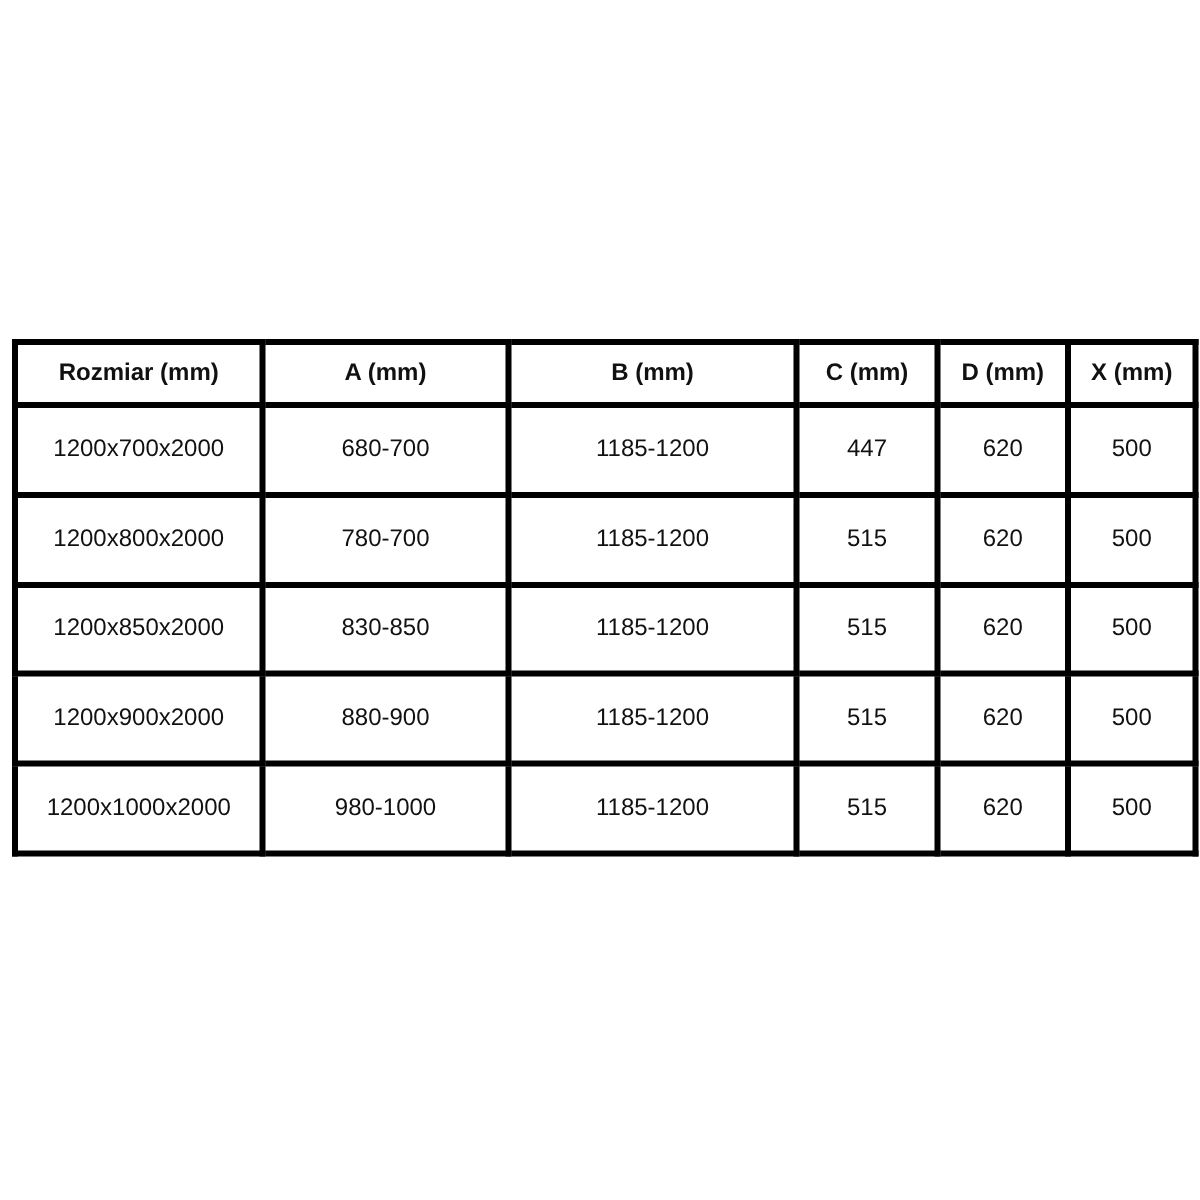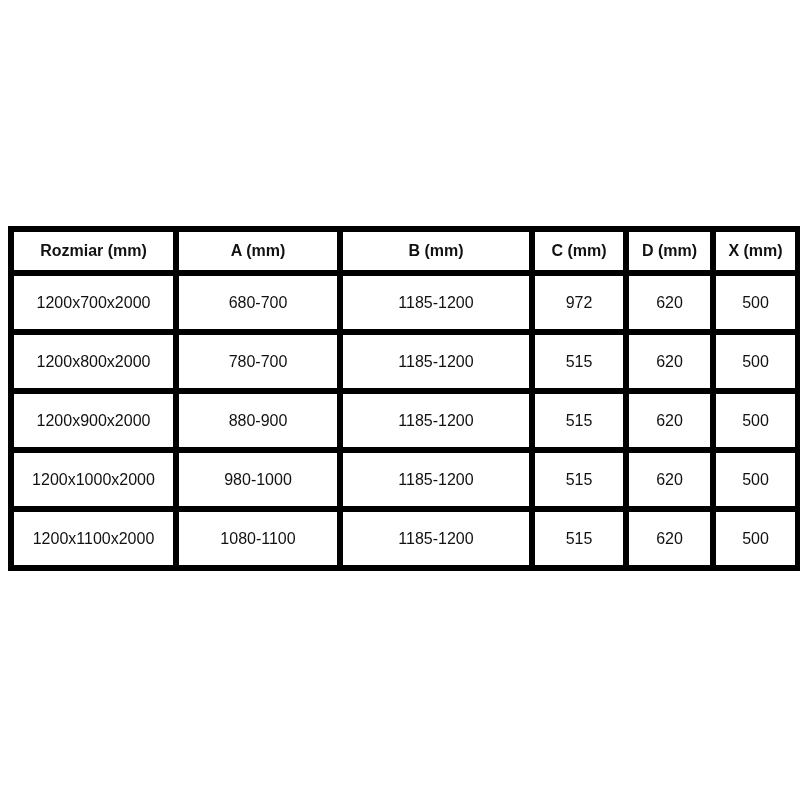--- a/index.html
+++ b/index.html
@@ -22,21 +22,21 @@
     left: 8px;
     top: 226px;
     width: 787px;
     height: 345px;
     border-collapse: collapse;
     table-layout: fixed;
     background: #ffffff;
   }
   .spec-table th,
   .spec-table td {
-    border: 6px solid #000000;
+    border: 4px solid #000000;
     text-align: center;
     vertical-align: middle;
     padding: 0;
     font-size: 16px;
     line-height: 1;
     color: #111111;
     white-space: nowrap;
     overflow: hidden;
   }
   .spec-table th {
@@ -68,27 +68,35 @@
         <th>C (mm)</th>
         <th>D (mm)</th>
         <th>X (mm)</th>
       </tr>
     </thead>
     <tbody>
       <tr>
         <td>1200x700x2000</td>
         <td>680-700</td>
         <td>1185-1200</td>
-        <td>972</td>
+        <td>447</td>
         <td>620</td>
         <td>500</td>
       </tr>
       <tr>
         <td>1200x800x2000</td>
         <td>780-700</td>
+        <td>1185-1200</td>
+        <td>515</td>
+        <td>620</td>
+        <td>500</td>
+      </tr>
+      <tr>
+        <td>1200x850x2000</td>
+        <td>830-850</td>
         <td>1185-1200</td>
         <td>515</td>
         <td>620</td>
         <td>500</td>
       </tr>
       <tr>
         <td>1200x900x2000</td>
         <td>880-900</td>
         <td>1185-1200</td>
         <td>515</td>
@@ -96,23 +104,15 @@
         <td>500</td>
       </tr>
       <tr>
         <td>1200x1000x2000</td>
         <td>980-1000</td>
         <td>1185-1200</td>
         <td>515</td>
         <td>620</td>
         <td>500</td>
       </tr>
-      <tr>
-        <td>1200x1100x2000</td>
-        <td>1080-1100</td>
-        <td>1185-1200</td>
-        <td>515</td>
-        <td>620</td>
-        <td>500</td>
-      </tr>
     </tbody>
   </table>
 </div>
 
 </body></html>

